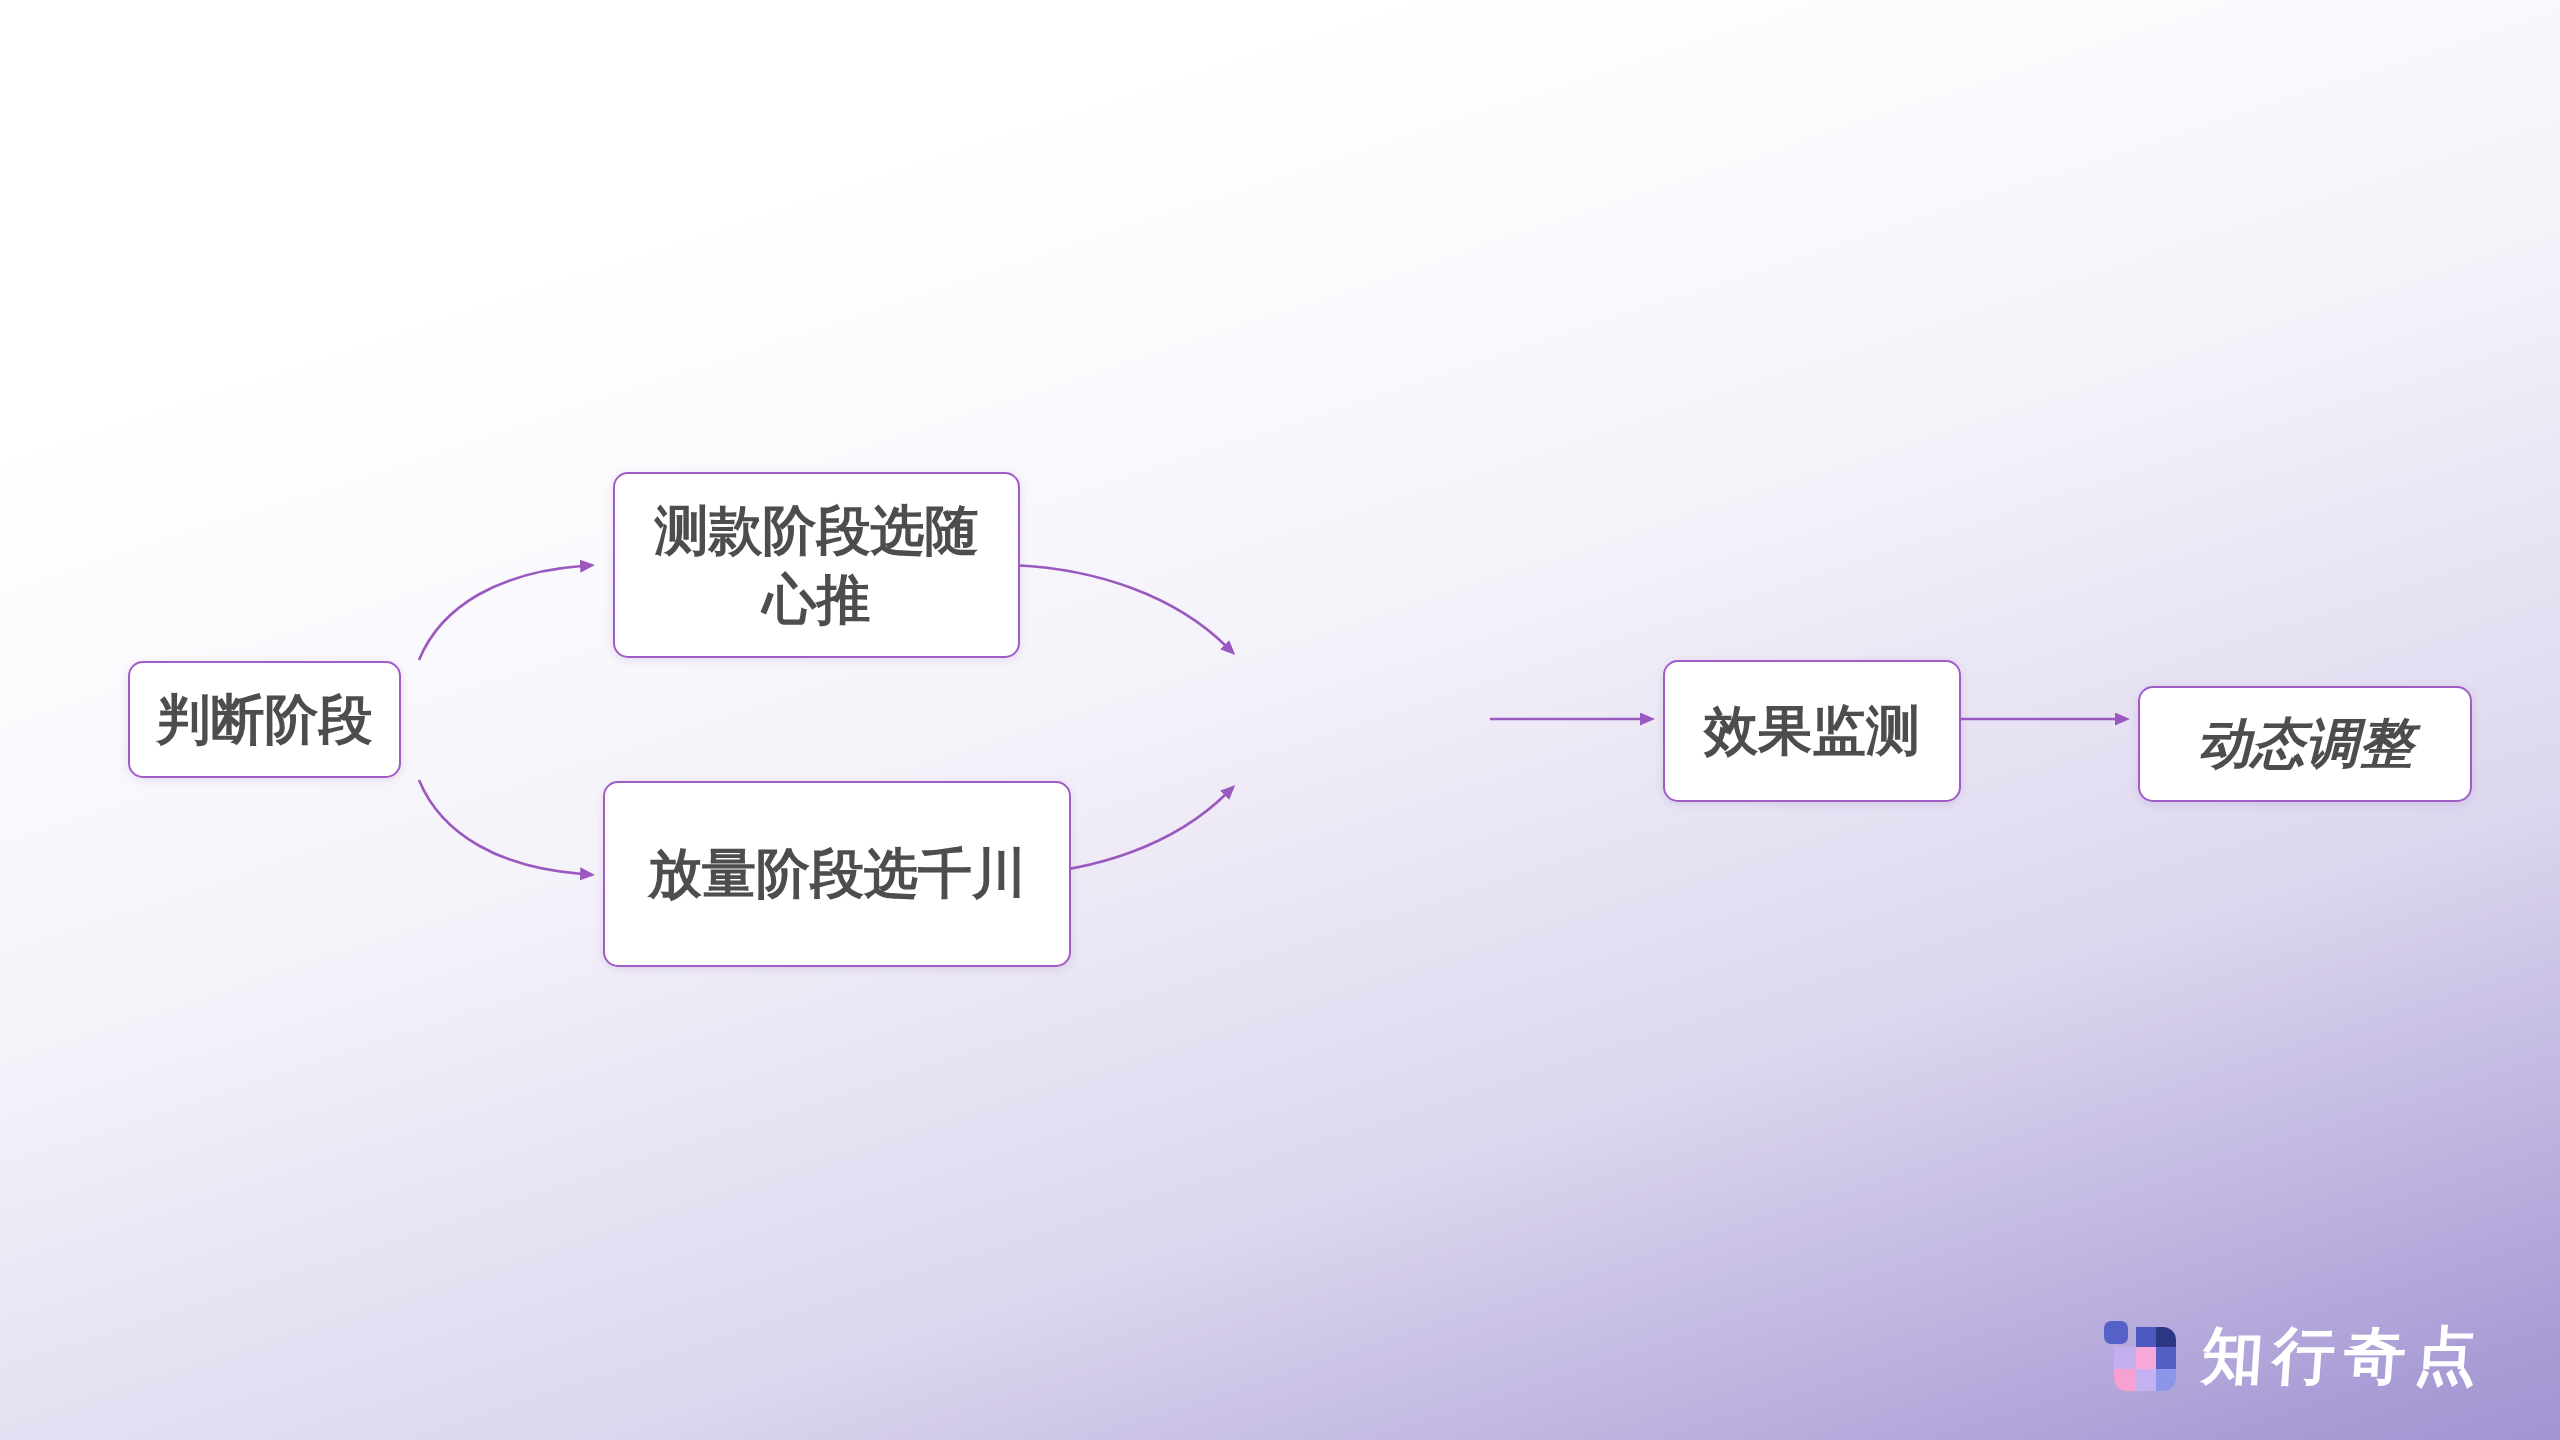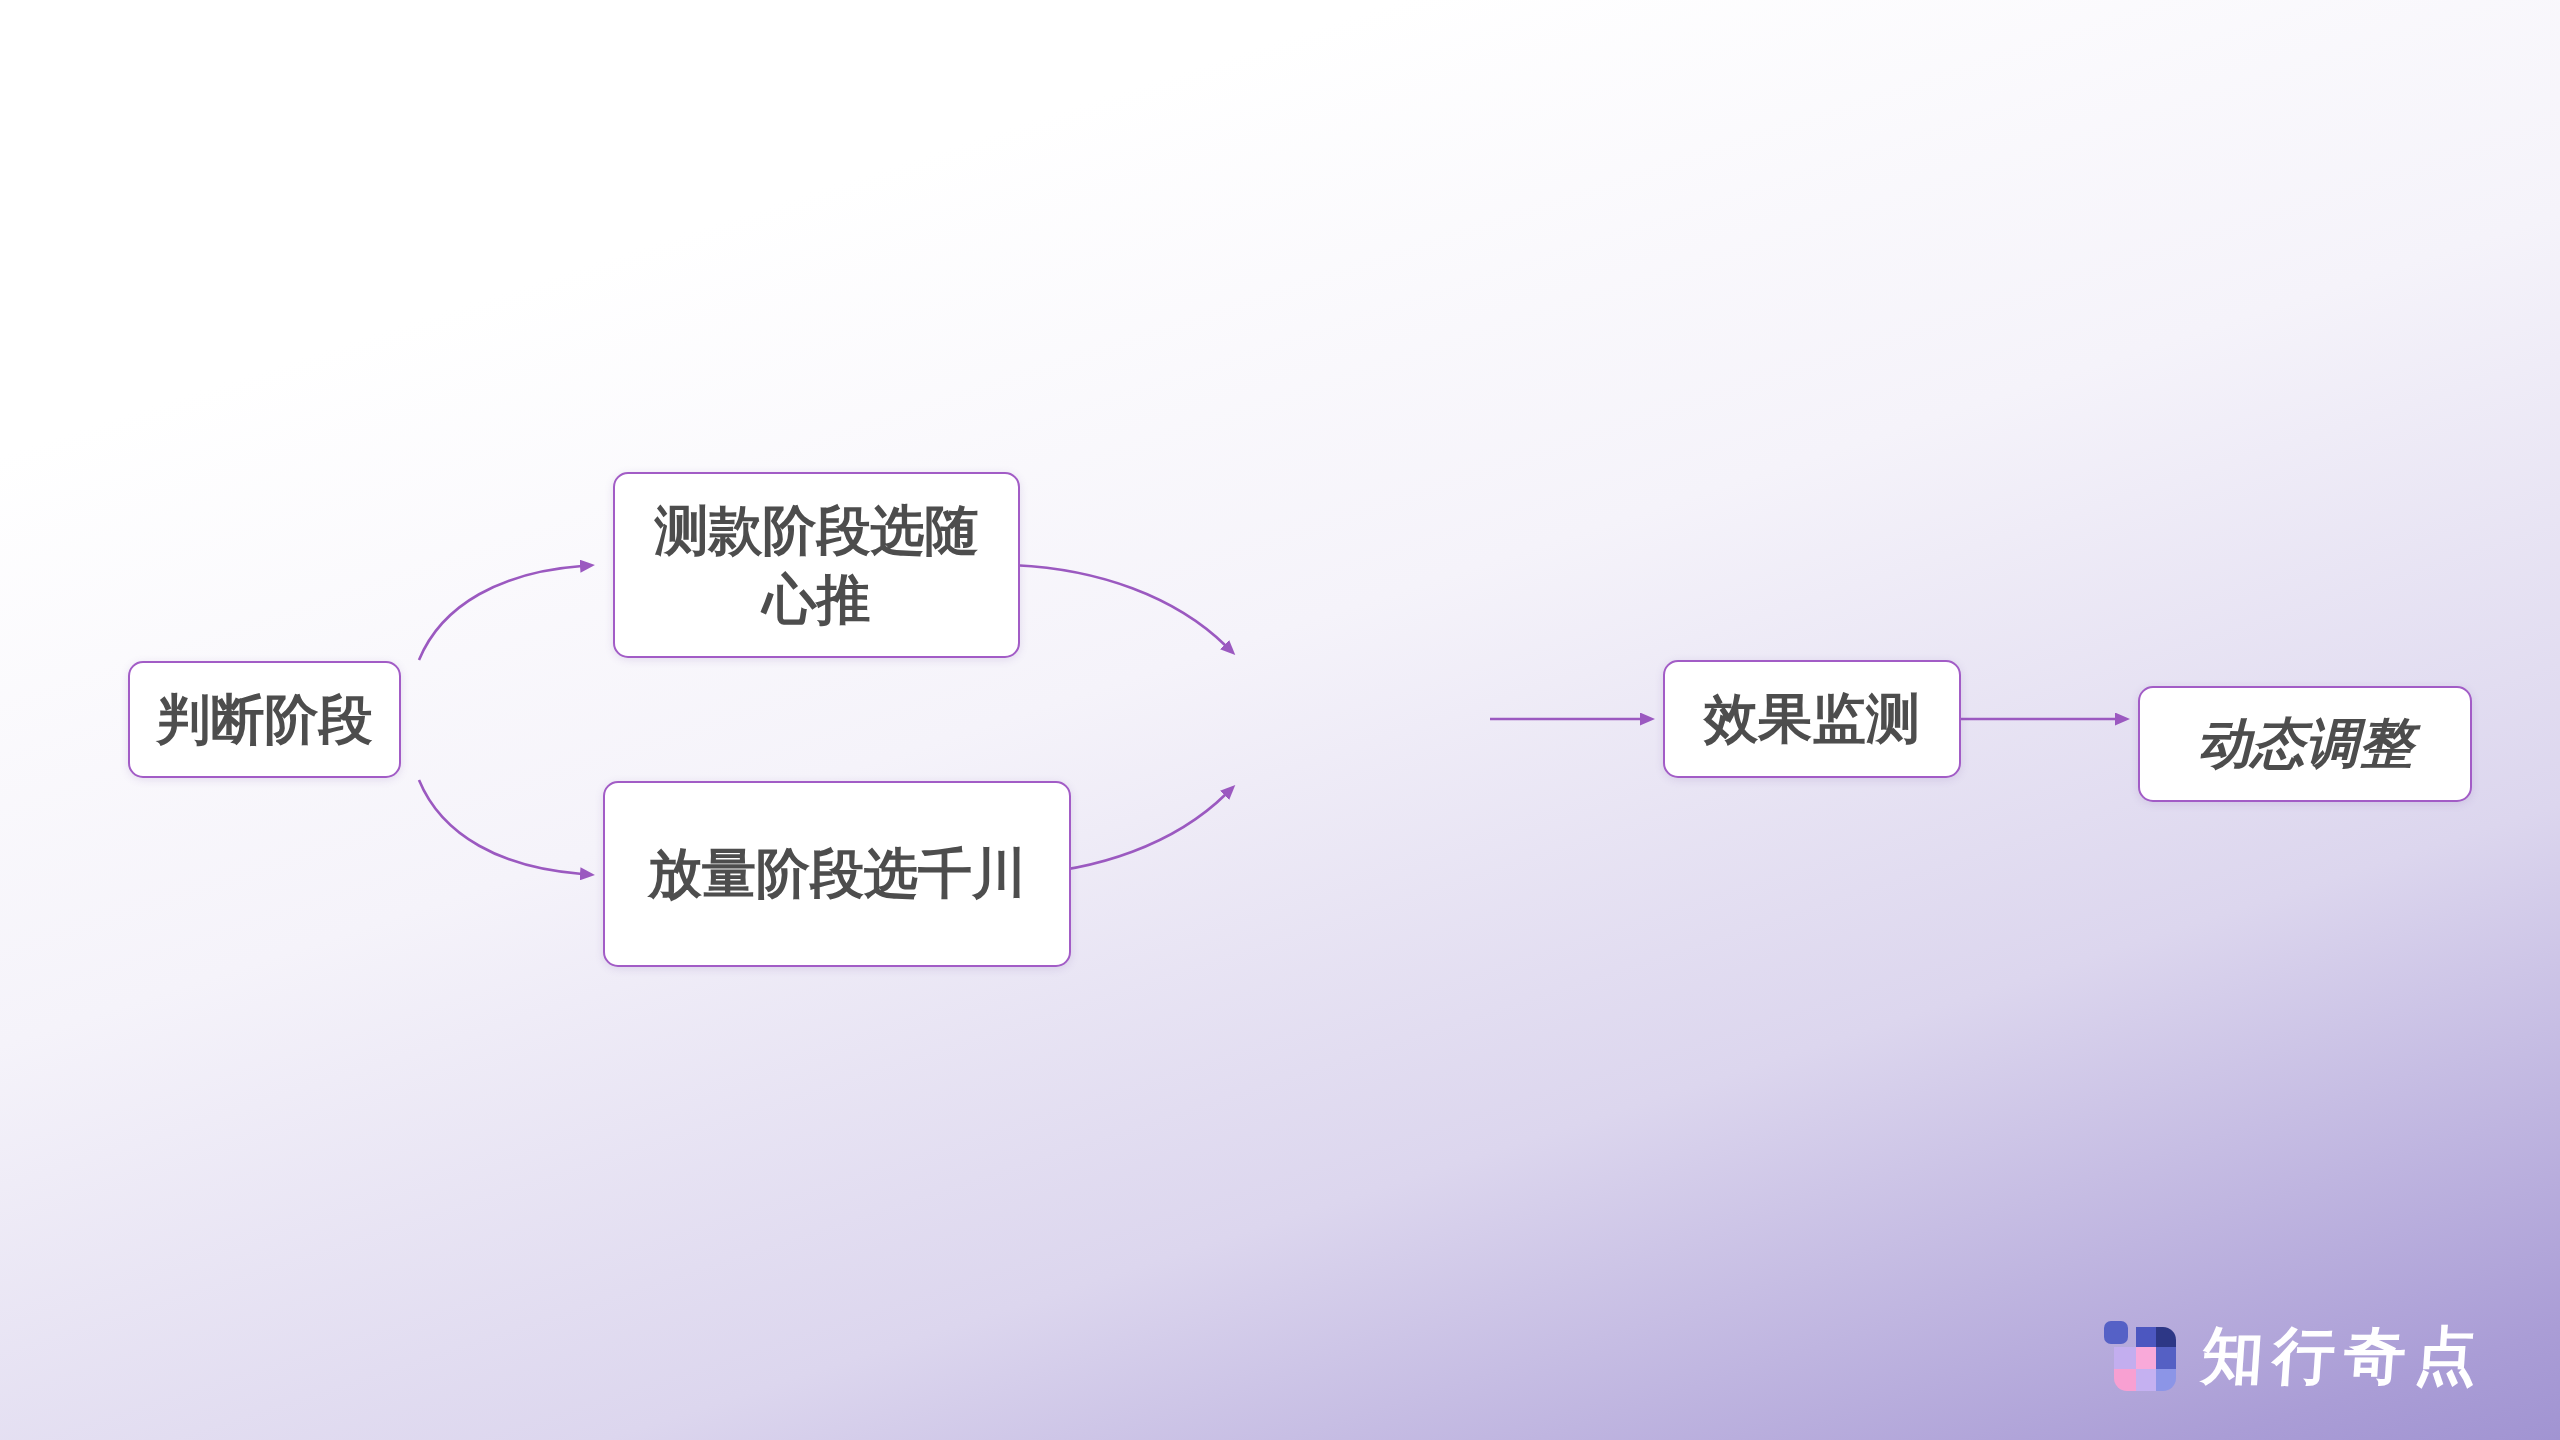--- a/index.html
+++ b/index.html
@@ -28,21 +28,21 @@
     display:flex;align-items:center;justify-content:center;
     text-align:center;
     box-shadow:0 2px 8px rgba(120,80,170,0.16);
     box-sizing:border-box;
     padding:6px 14px;
   }
   .node-judge  {left:128px; top:661px; width:273px; height:117px;}
   .node-test   {left:603px; top:472px; width:407px; height:186px;margin-left:10px;}
   .node-scale  {left:603px; top:781px; width:468px; height:186px;}
   .node-budget {left:1192px;top:661px; width:293px; height:117px;}
-  .node-monitor{left:1663px;top:660px; width:298px; height:118px;}
+  .node-monitor{left:1663px;top:660px; width:298px; height:142px;}
   .node-adjust {left:2138px;top:686px; width:334px; height:116px;font-style:italic;}
 
   .brand{
     position:absolute;left:2104px;top:1318px;height:76px;
     display:flex;align-items:center;gap:26px;
   }
   .brand-icon{position:relative;width:72px;height:71px;flex:0 0 auto;}
   .brand-icon .cell{position:absolute;}
   .c-detached {left:0;   top:0;   width:24px;height:23px;border-radius:7px;}
   .c-top-mid  {left:32px;top:6px; width:20px;height:20px;}

